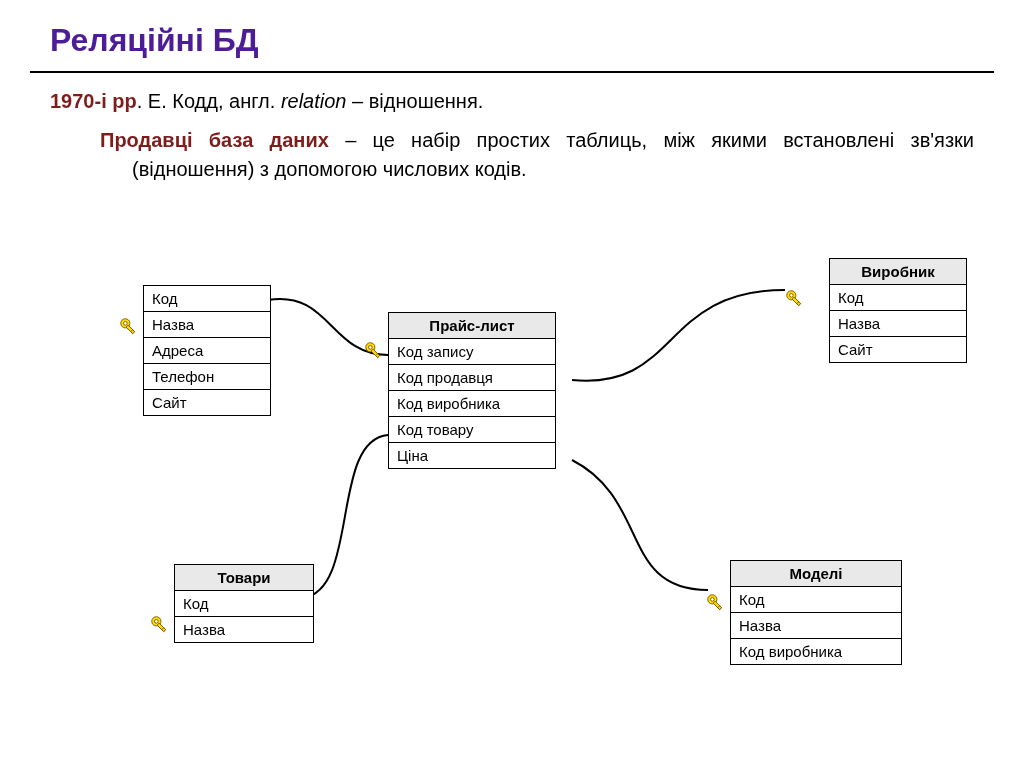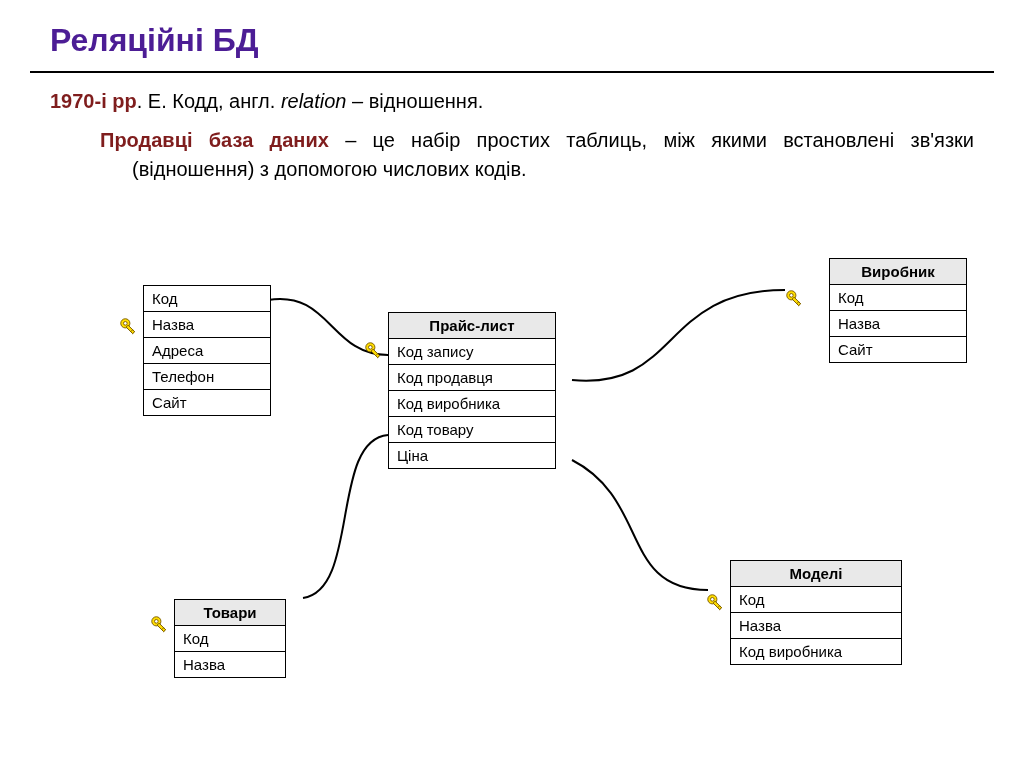--- a/index.html
+++ b/index.html
@@ -143,21 +143,21 @@
   </div>
   <div class="key-icon" style="left:784px; top:48px;">
     <svg viewBox="0 0 24 24">
         <circle cx="8" cy="8" r="5" fill="#ffdd00" stroke="#7a5a00"></circle>
         <circle cx="8" cy="8" r="2" fill="#fff" stroke="#7a5a00"></circle>
         <rect x="11" y="10" width="10" height="3" fill="#ffdd00" stroke="#7a5a00" transform="rotate(45 11 10)"></rect>
         <rect x="16" y="15" width="3" height="3" fill="#ffdd00" stroke="#7a5a00" transform="rotate(45 16 15)"></rect>
       </svg>
   </div>
 
-  <div class="entity" style="left:174px; top:359px; width:112px;">
+  <div class="entity" style="left:174px; top:324px; width:140px;">
     <div class="hdr">Товари</div>
     <div class="row">Код</div>
     <div class="row">Назва</div>
   </div>
   <div class="key-icon" style="left:149px; top:374px;">
     <svg viewBox="0 0 24 24">
         <circle cx="8" cy="8" r="5" fill="#ffdd00" stroke="#7a5a00"></circle>
         <circle cx="8" cy="8" r="2" fill="#fff" stroke="#7a5a00"></circle>
         <rect x="11" y="10" width="10" height="3" fill="#ffdd00" stroke="#7a5a00" transform="rotate(45 11 10)"></rect>
         <rect x="16" y="15" width="3" height="3" fill="#ffdd00" stroke="#7a5a00" transform="rotate(45 16 15)"></rect>

